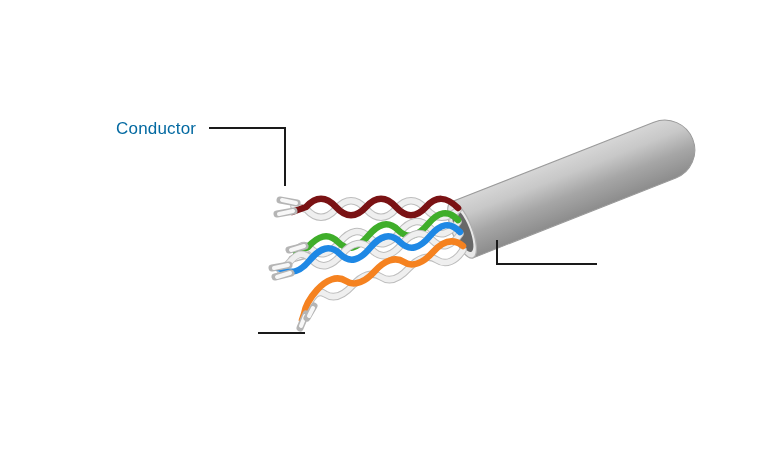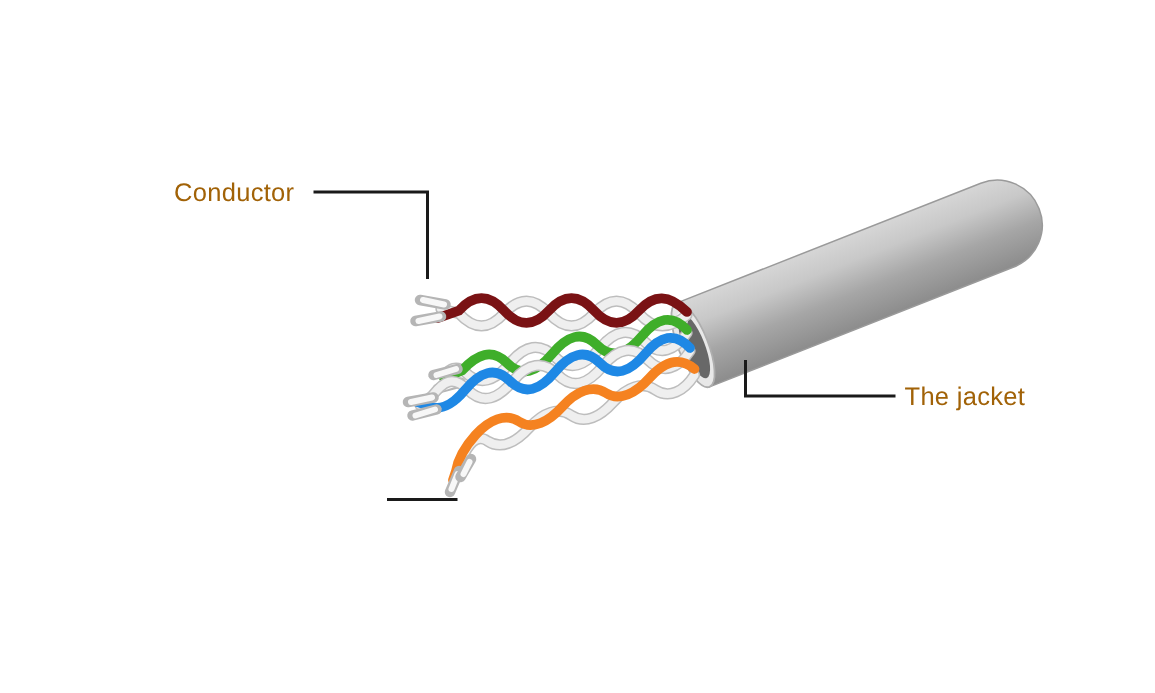--- a/index.html
+++ b/index.html
@@ -8,21 +8,21 @@
     width:770px;height:462px;
     background:#ffffff;
     overflow:hidden;
     font-family:"Liberation Sans", sans-serif;
   }
   .stage svg{position:absolute;inset:0;display:block;}
   .label{
     position:absolute;
     font-size:17px;
     font-weight:500;
-    color:#a16207;
+    color:#0369a1;
     letter-spacing:.2px;
     white-space:nowrap;
     user-select:none;
   }
   .label-conductor{left:116px;top:119px;}
   .label-hdpe{left:115px;top:325px;}
   .label-jacket{left:603px;top:255px;}
 </style>
 </head>
 <body>
@@ -93,15 +93,14 @@
     </g>
 
     <g fill="none" stroke="#1a1a1a" stroke-width="2">
       <path d="M209,128 L285,128 L285,186"></path>
       <path d="M258,333 L305,333"></path>
       <path d="M497,240 L497,264 L597,264"></path>
     </g>
   </svg>
 
   <div class="label label-conductor">Conductor</div>
-  <div class="label label-jacket">The jacket</div>
 
 </div>
 
 </body></html>

